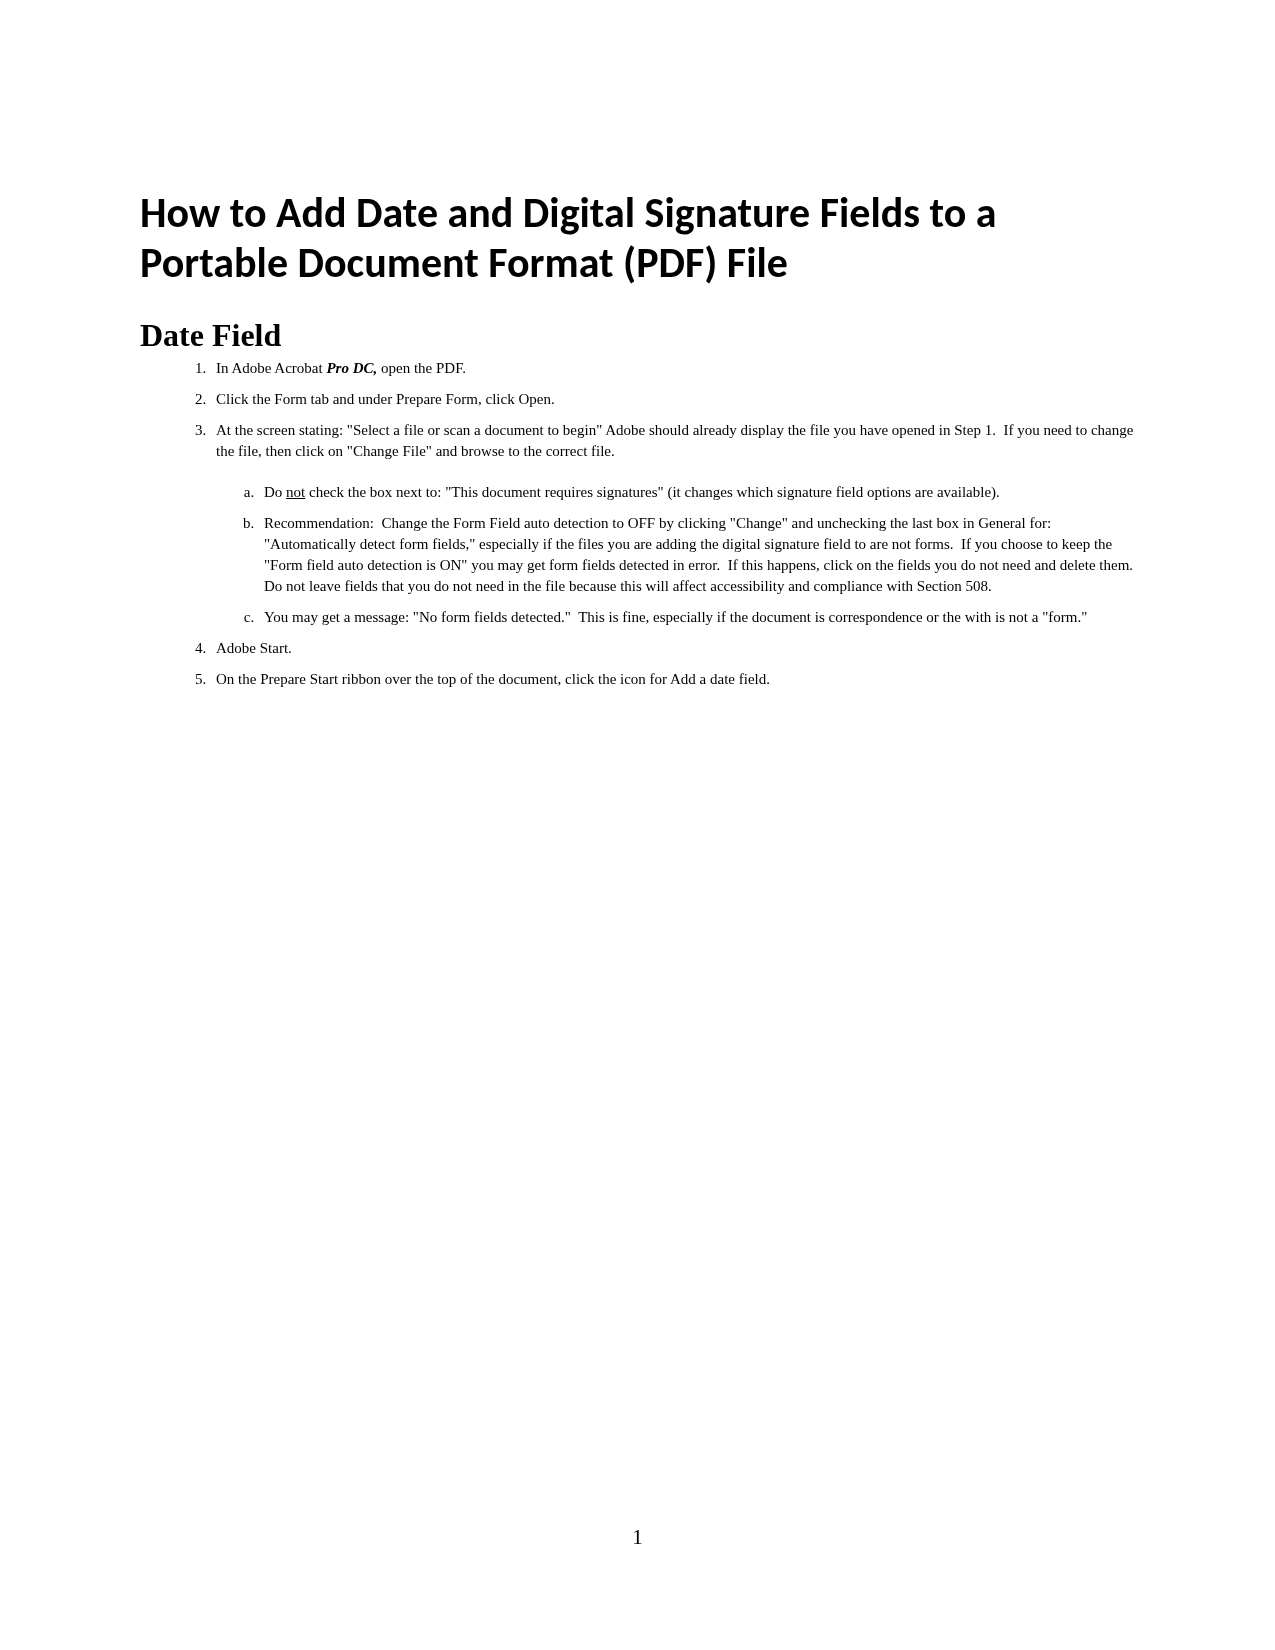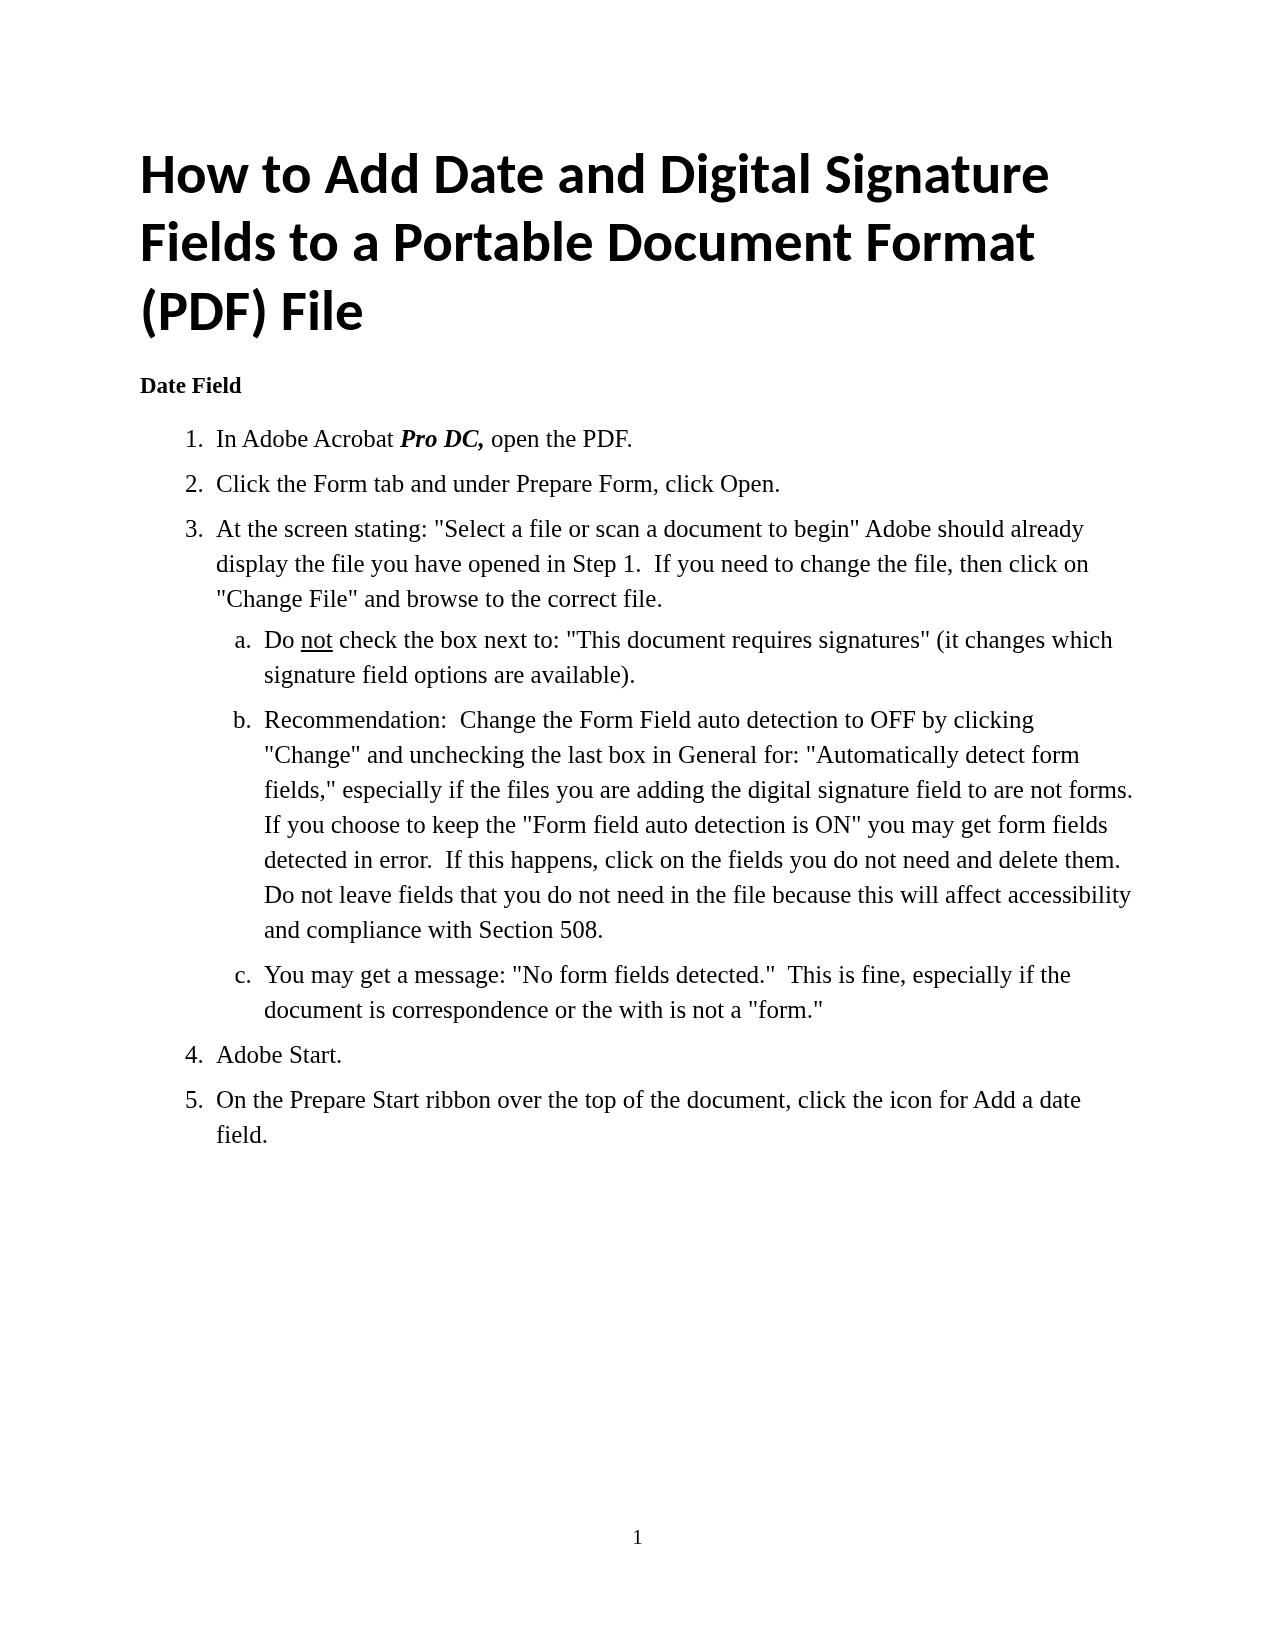--- a/index.html
+++ b/index.html
@@ -10,44 +10,45 @@
     font-family: "Times New Roman", Times, serif;
     color: #000;
     position: relative;
   }
   .page {
     padding: 140px 140px 0 140px;
   }
   h1.title {
     font-family: Calibri, "Segoe UI", Arial, sans-serif;
     font-weight: 700;
-    font-size: 57px;
+    font-size: 42px;
     line-height: 1.2;
     margin-bottom: 28px;
+    margin-top: 48px;
   }
   h2.section {
     font-family: "Times New Roman", Times, serif;
     font-weight: 700;
-    font-size: 23px;
-    margin-bottom: 22px;
+    font-size: 32px;
+    margin-bottom: 4px;
   }
   ol.steps {
     list-style: decimal;
     padding-left: 70px;
-    font-size: 25px;
+    font-size: 15px;
     line-height: 1.4;
   }
   ol.steps > li {
     margin-bottom: 10px;
     padding-left: 6px;
   }
   ol.sub {
     list-style: lower-alpha;
     padding-left: 42px;
-    margin-top: 6px;
+    margin-top: 20px;
   }
   ol.sub > li {
     margin-bottom: 10px;
     padding-left: 6px;
   }
   .pre { white-space: pre-wrap; }
   .u { text-decoration: underline; }
   .bi { font-weight: 700; font-style: italic; }
   .page-number {
     position: absolute;

